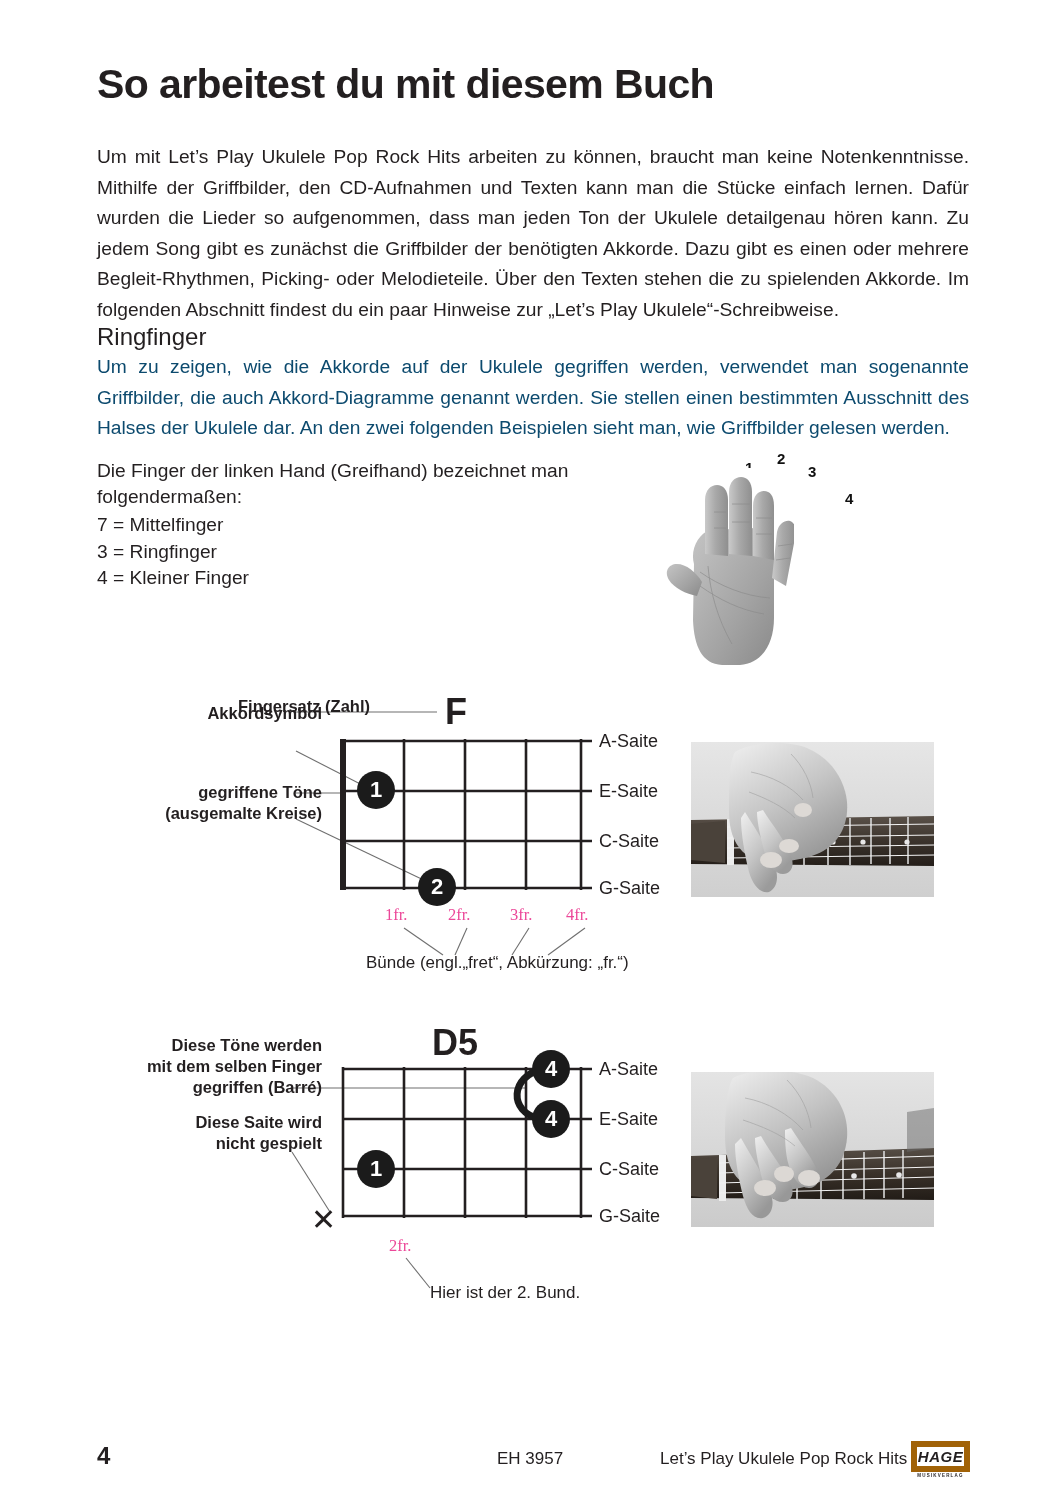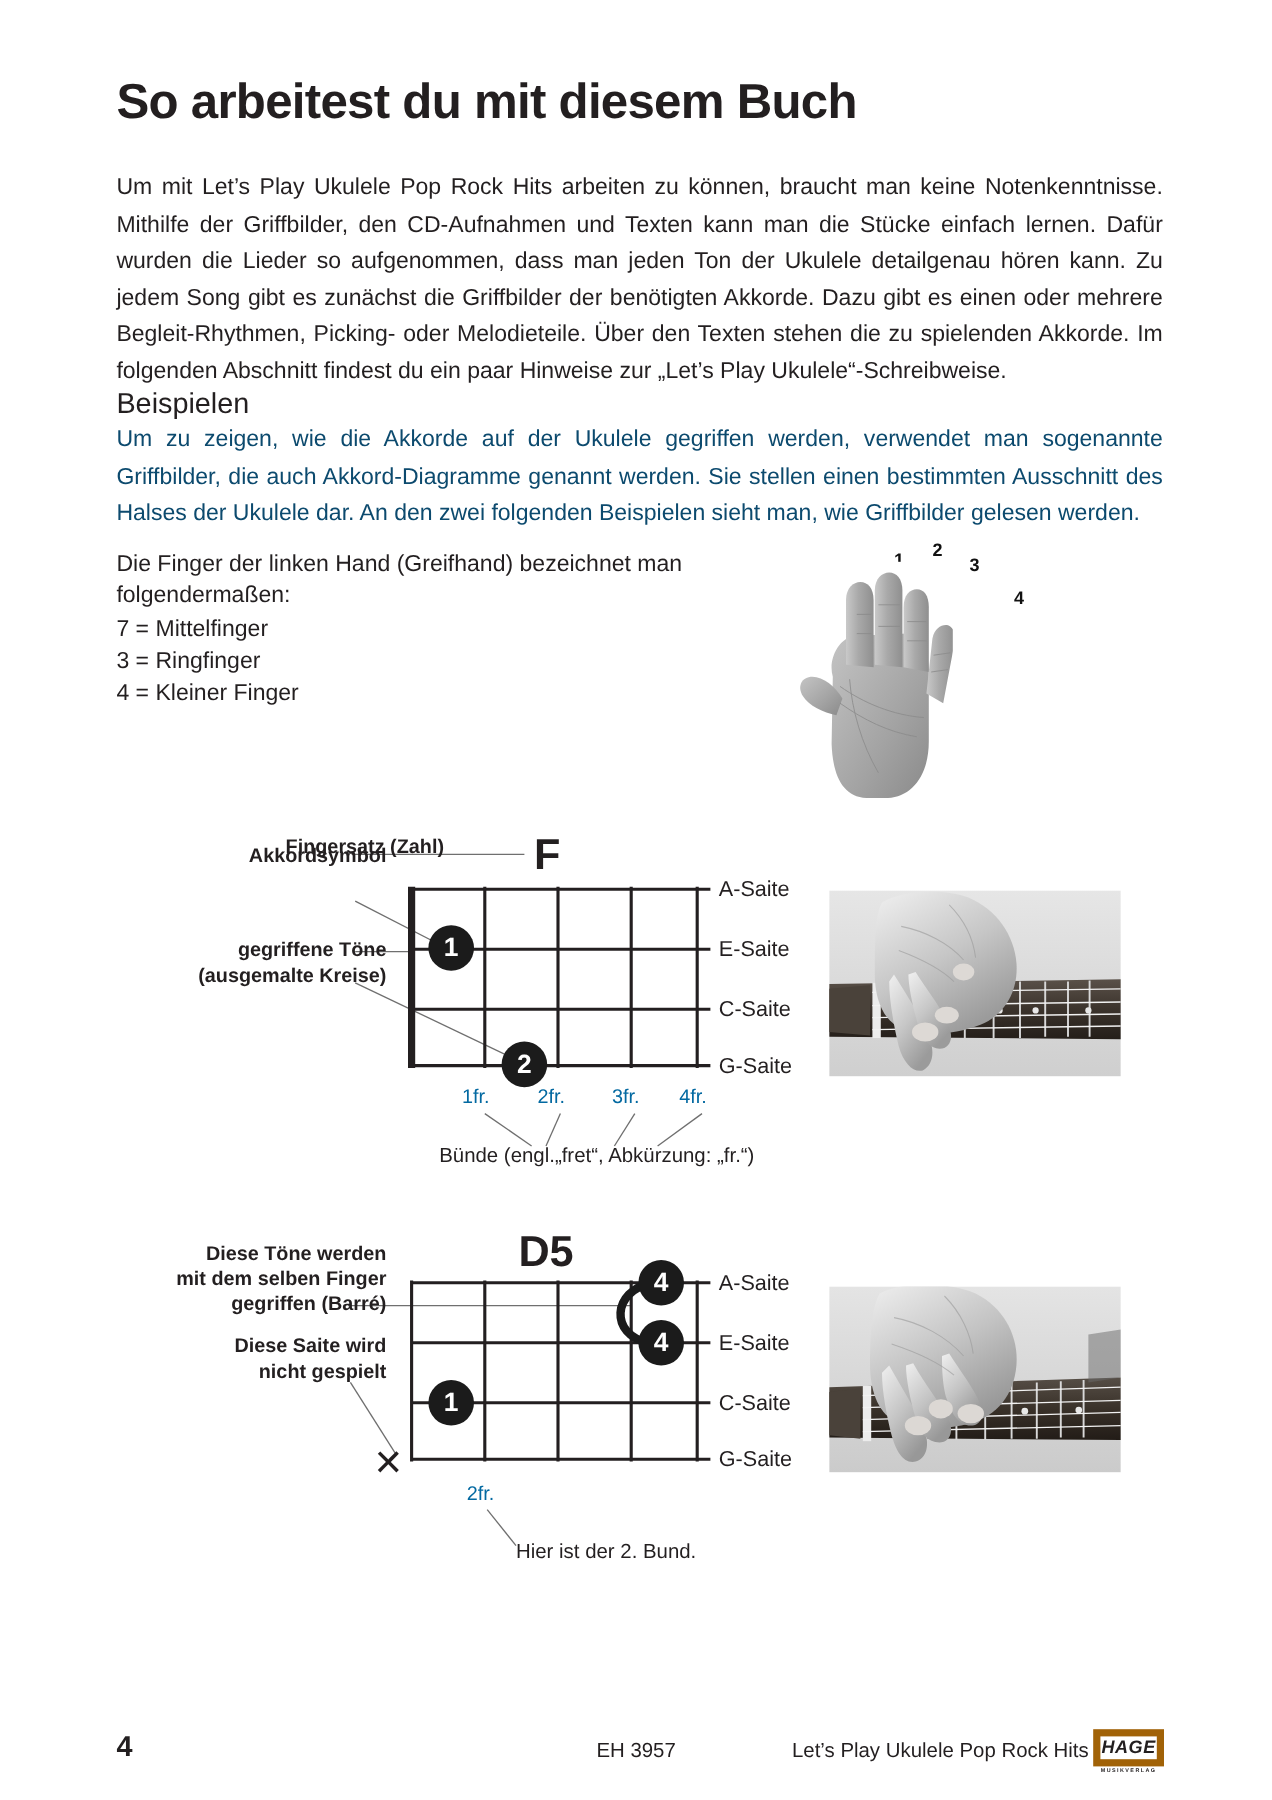--- a/index.html
+++ b/index.html
@@ -49,21 +49,21 @@
   .diagram{position:absolute;}
   .chordname{
     position:absolute;font-weight:bold;color:#231f20;
     font-size:36px;line-height:36px;
   }
   .grid{position:absolute;}
   .str-label{
     position:absolute;font-size:18px;color:#231f20;white-space:nowrap;
   }
   .fret-label{
-    position:absolute;font-size:16.5px;color:#0369a1;white-space:nowrap;
+    position:absolute;font-size:16.5px;color:#ec4899;white-space:nowrap;font-family:Liberation Serif, serif;
   }
   .dot{
     position:absolute;border-radius:50%;background:#1b1b1b;
     color:#fff;font-weight:bold;text-align:center;
     display:flex;align-items:center;justify-content:center;
   }
   .callout{
     position:absolute;font-size:16.5px;font-weight:bold;color:#231f20;
     text-align:right;line-height:21px;white-space:nowrap;margin-left:34px;
   }
@@ -108,21 +108,21 @@
 </style>
 </head>
 <body>
 
 <div class="page">
 
   <div class="h1">So arbeitest du mit diesem Buch</div>
 
   <div class="intro">Um mit Let’s Play Ukulele Pop Rock Hits arbeiten zu können, braucht man keine Notenkenntnisse. Mithilfe der Griffbilder, den CD-Aufnahmen und Texten kann man die Stücke einfach lernen. Dafür wurden die Lieder so aufgenommen, dass man jeden Ton der Ukulele detailgenau hören kann. Zu jedem Song gibt es zunächst die Griffbilder der benötigten Akkorde. Dazu gibt es einen oder mehrere Begleit-Rhythmen, Picking- oder Melodieteile. Über den Texten stehen die zu spielenden Akkorde. Im folgenden Abschnitt findest du ein paar Hinweise zur „Let’s Play Ukulele“-Schreibweise.</div>
 
-  <div class="h2">Beispielen</div>
+  <div class="h2">Ringfinger</div>
   <div class="griff-p">Um zu zeigen, wie die Akkorde auf der Ukulele gegriffen werden, verwendet man sogenannte Griffbilder, die auch Akkord-Diagramme genannt werden. Sie stellen einen bestimmten Ausschnitt des Halses der Ukulele dar. An den zwei folgenden Beispielen sieht man, wie Griffbilder gelesen werden.</div>
 
   <div class="fingerlist">
     <div class="lead">Die Finger der linken Hand (Greifhand) bezeichnet man folgendermaßen:</div>
     <div>7 = Mittelfinger</div>
     <div>3 = Ringfinger</div>
     <div>4 = Kleiner Finger</div>
   </div>
 
   <div style="position:absolute;left:640px;top:450px;width:320px;height:230px;">

